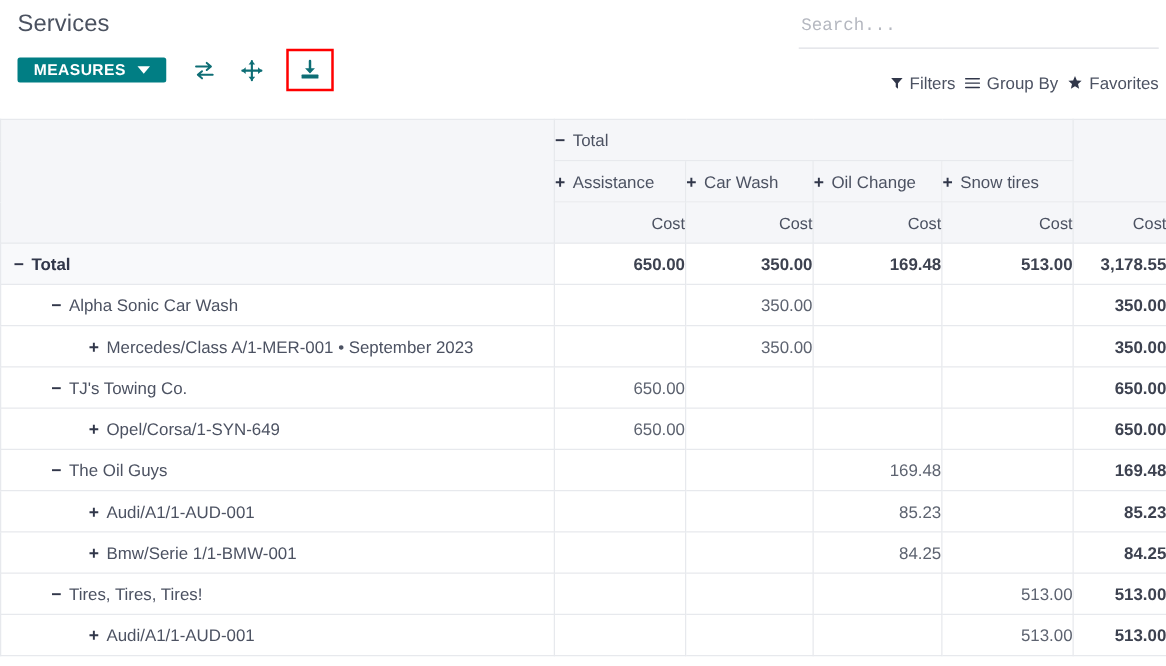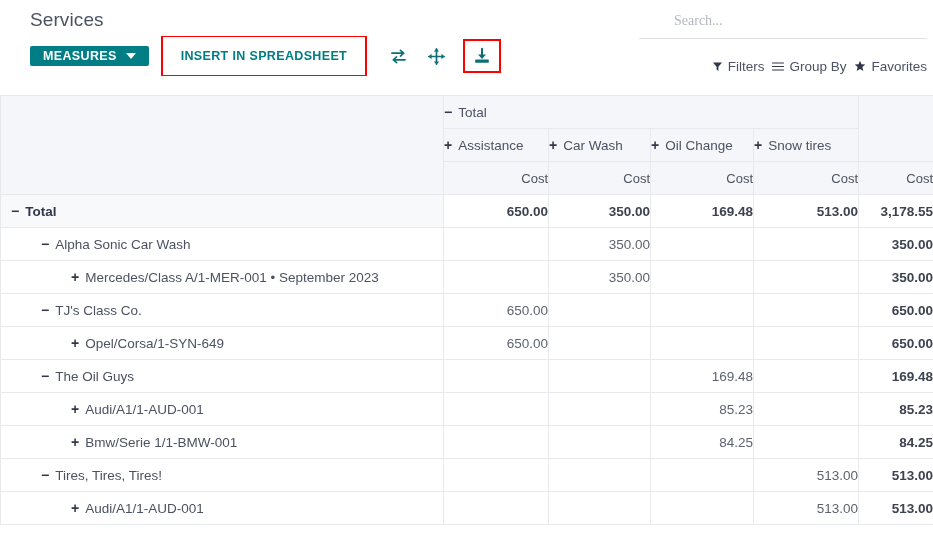--- a/index.html
+++ b/index.html
@@ -18,21 +18,21 @@
 
   
   .control-panel {
     position: relative;
     height: 95px;
     box-sizing: border-box;
   }
 
   .cp-left {
     position: absolute;
-    left: 16px;
+    left: 0;
     top: 0;
     width: 640px;
   }
 
   .page-title {
     font-size: 19px;
     font-weight: 400;
     color: #4b5260;
     margin: 9px 0 0 14px;
     letter-spacing: 0.1px;
@@ -127,25 +127,24 @@
     height: 32px;
     display: flex;
     align-items: center;
     margin-top: 6px;
   }
   .search-input {
     border: none;
     outline: none;
     width: 100%;
     font-size: 14px;
-    font-family: Liberation Serif, serif;
+    font-family: Liberation Mono, monospace;
     color: #a16207;
     background: transparent;
     padding: 0 2px 2px 2px;
-    margin-left: 33px;
   }
   .search-input::placeholder { color: #b5b8c0; }
 
   .filter-row {
     display: flex;
     align-items: center;
     justify-content: flex-end;
     gap: 8px;
     margin-top: 16px;
     height: 22px;
@@ -254,23 +253,20 @@
 
     <div class="page-title">Services</div>
 
     <div class="btn-row">
 
       <button class="btn-measures">
         <span>MEASURES</span>
         <span class="caret-down"></span>
       </button>
 
-      <span class="hl-box insert-wrap">
-        <button class="btn-insert">INSERT IN SPREADSHEET</button>
-      </span>
 
       <button class="icon-btn icon-flip">
         <svg width="19" height="19" viewBox="0 0 20 20" aria-hidden="true">
           <path d="M3 6.5 H15 M12 3.5 L15.5 6.5 L12 9.5" fill="none" stroke="#0e6e75" stroke-width="1.7" stroke-linecap="round" stroke-linejoin="round"></path>
           <path d="M17 13.5 H5 M8 10.5 L4.5 13.5 L8 16.5" fill="none" stroke="#0e6e75" stroke-width="1.7" stroke-linecap="round" stroke-linejoin="round"></path>
         </svg>
       </button>
 
       <button class="icon-btn icon-expand">
         <svg width="19" height="19" viewBox="0 0 20 20" aria-hidden="true">
@@ -418,21 +414,21 @@
           <td class="num"></td>
           <td class="num">350.00</td>
           <td class="num"></td>
           <td class="num"></td>
           <td class="num bold">350.00</td>
         </tr>
         <tr class="lvl1">
           <td class="row-head">
             <div class="rh-inner">
               <span class="exp">−</span>
-              <span>TJ's Class Co.</span>
+              <span>TJ's Towing Co.</span>
             </div>
           </td>
           <td class="num">650.00</td>
           <td class="num"></td>
           <td class="num"></td>
           <td class="num"></td>
           <td class="num bold">650.00</td>
         </tr>
         <tr class="lvl2">
           <td class="row-head">

